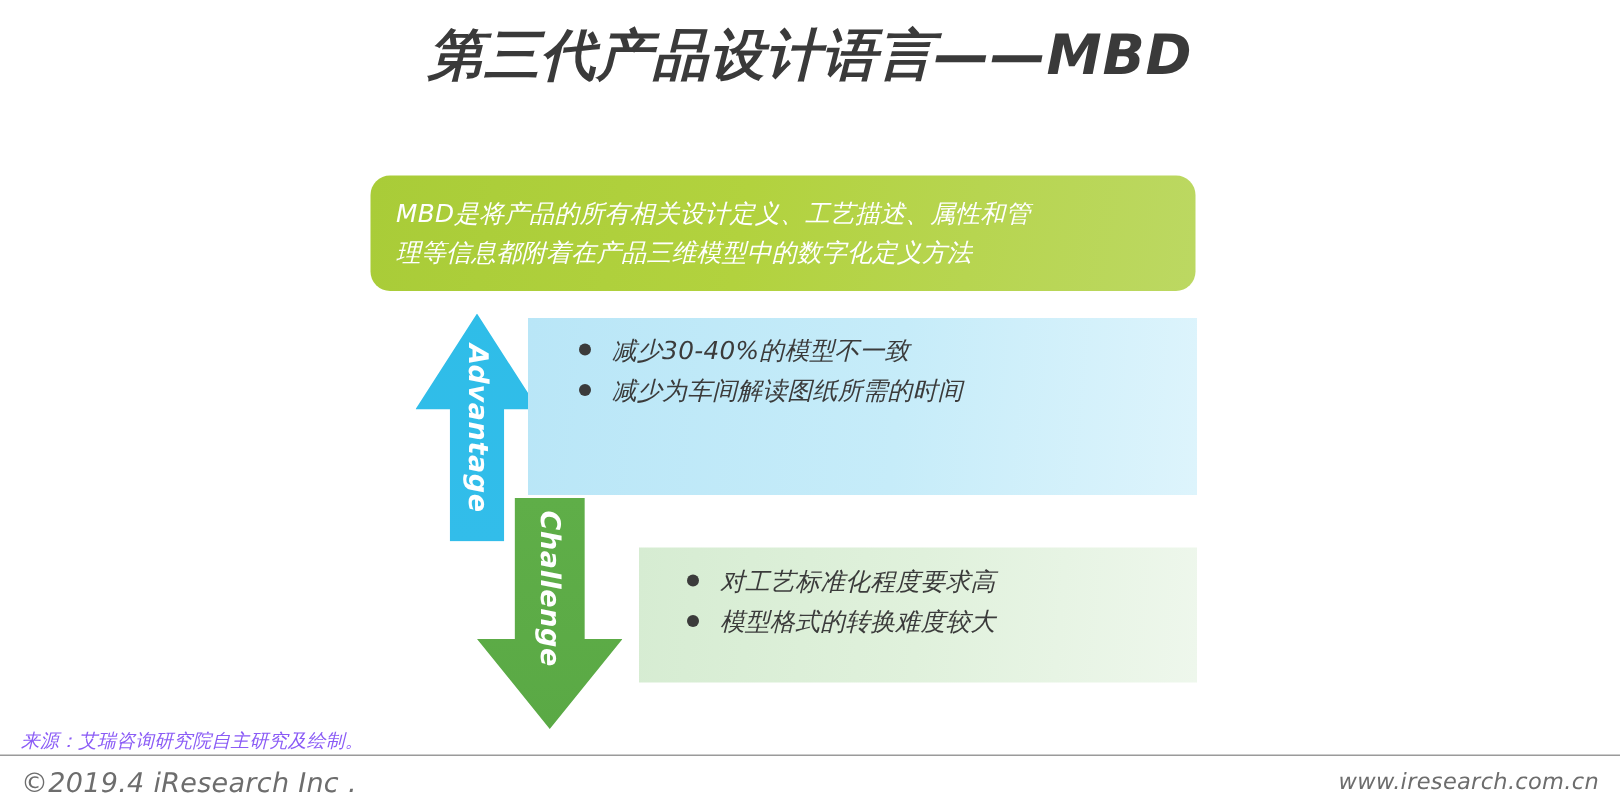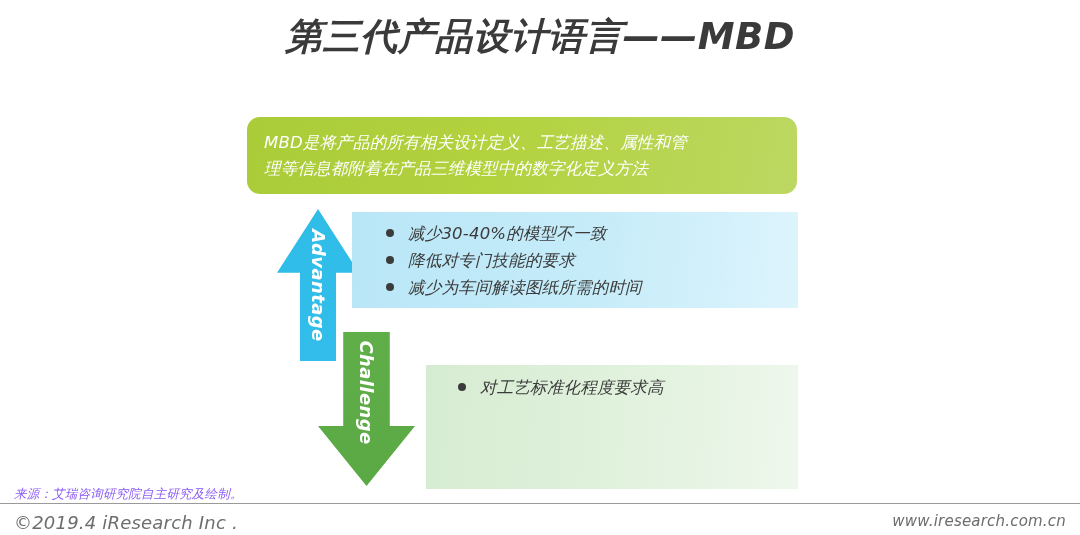--- a/index.html
+++ b/index.html
@@ -52,33 +52,33 @@
     line-height: 26px;
     letter-spacing: 0.2px;
   }
 
   
   #advantage-panel {
     position: absolute;
     left: 352px;
     top: 212px;
     width: 446px;
-    height: 96px;
+    height: 118px;
     background: linear-gradient(95deg, #b9e6f7 0%, #c6ecf9 55%, #ddf4fc 100%);
     box-sizing: border-box;
     padding: 8px 0 0 34px;
   }
 
   
   #challenge-panel {
     position: absolute;
     left: 426px;
     top: 365px;
     width: 372px;
-    height: 124px;
+    height: 90px;
     background: linear-gradient(95deg, #d6ecd2 0%, #e0f1dc 50%, #eef7ec 100%);
     box-sizing: border-box;
     padding: 9px 0 0 32px;
   }
 
   .bullet-list {
     list-style: none;
     margin: 0;
     padding: 0;
   }
@@ -227,42 +227,42 @@
   </div>
 
   <div id="advantage-panel">
     <ul class="bullet-list">
       <li>
         <span class="dot"></span>
         <span>减少30-40%的模型不一致</span>
       </li>
       <li>
         <span class="dot"></span>
-        <span>降低对专门技能的要求</span>
-      </li>
-      <li>
-        <span class="dot"></span>
         <span>减少为车间解读图纸所需的时间</span>
       </li>
     </ul>
   </div>
 
   <div id="challenge-arrow">
     <div class="shape"></div>
     <div class="alabel">
       <span>Challenge</span>
     </div>
   </div>
 
   <div id="challenge-panel">
     <ul class="bullet-list">
       <li>
         <span class="dot"></span>
         <span>对工艺标准化程度要求高</span>
       </li>
+      <li>
+        <span class="dot"></span>
+        <span>模型格式的转换难度较大</span>
+      </li>
     </ul>
   </div>
 
   <div id="source-note">来源：艾瑞咨询研究院自主研究及绘制。</div>
   <div id="footer-rule"></div>
   <div id="copyright">©2019.4 iResearch Inc .</div>
   <div id="website">www.iresearch.com.cn</div>
 
 </div>
 

